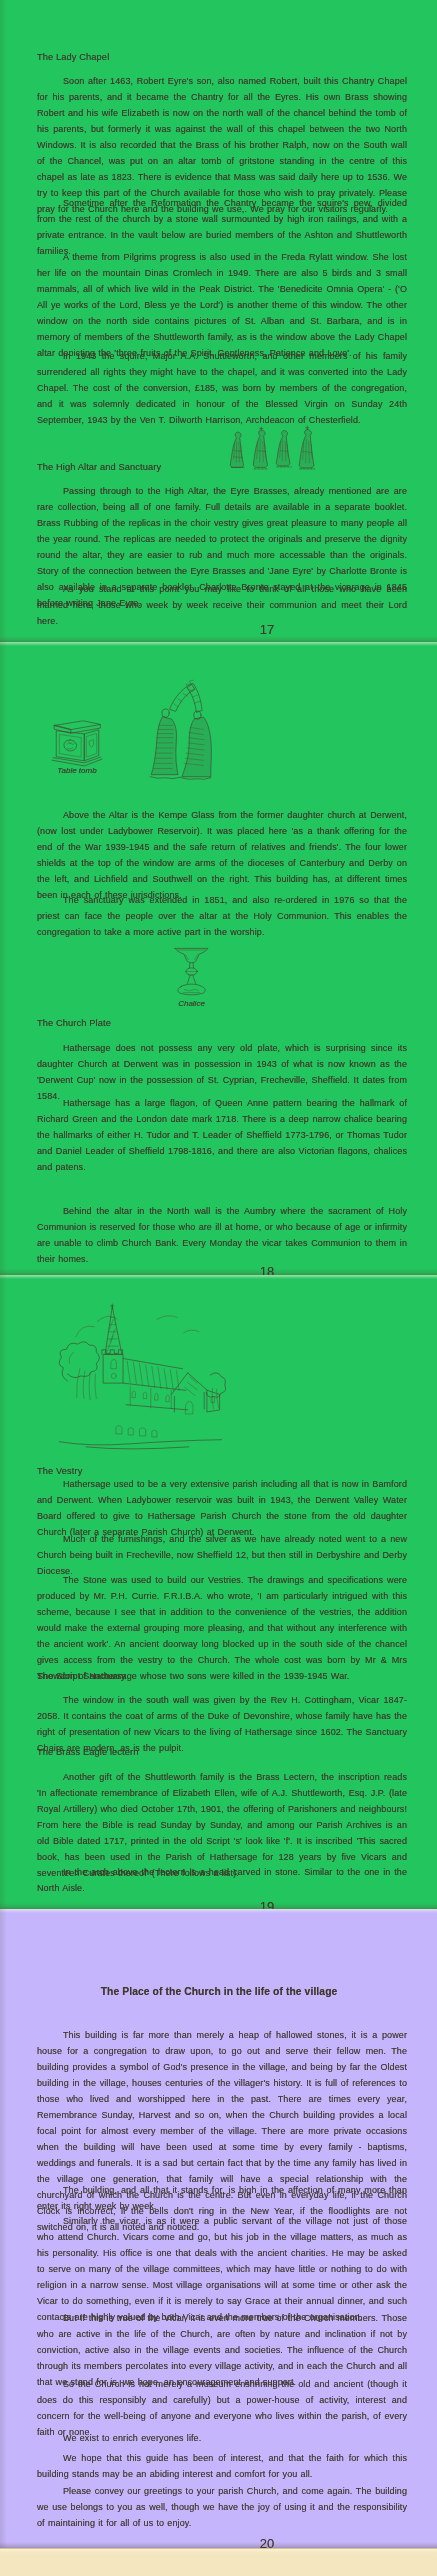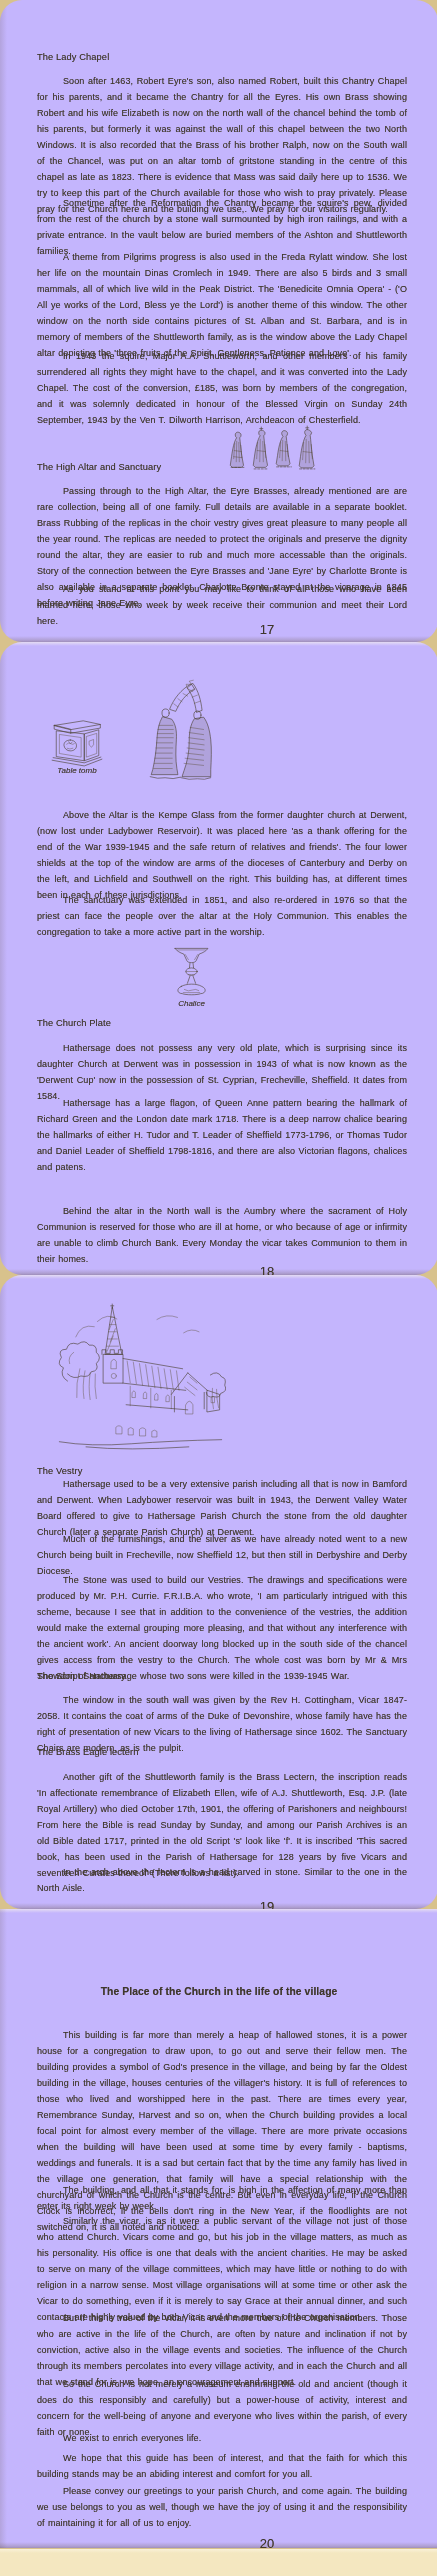--- a/index.html
+++ b/index.html
@@ -1,19 +1,19 @@
 <!DOCTYPE html>
 <html style="font-size:8.2px"><head>
 <meta charset="utf-8">
 <style>
   html,body{margin:0;padding:0;background:#d8c28c;}
   .stage{position:relative;width:438px;height:3060px;overflow:hidden;
          font-family:"Liberation Sans",sans-serif;color:#3f372c;}
   .page{position:absolute;left:0;width:438px;overflow:hidden;}
-  .pg-a{background:#c4b5fd;border-radius:22px;}
+  .pg-a{background:#22c55e;}
   .pg-b{background:#c4b5fd;}
   .pg-c{background:#f4e7c0;}
   .edge{position:absolute;left:0;top:0;bottom:0;width:7.2px;
         background:linear-gradient(to right,rgba(75,55,25,.14),rgba(75,55,25,0));}
   .fold-b{position:absolute;left:0;right:0;bottom:0;height:6.2px;
         background:linear-gradient(to bottom,rgba(92,72,40,0),rgba(92,72,40,.20) 70%,rgba(70,52,28,.30));}
   .fold-t{position:absolute;left:0;right:0;top:0;height:3.6px;
         background:linear-gradient(to bottom,rgba(255,250,235,.55),rgba(255,250,235,0));}
   .para{position:absolute;left:37px;width:370px;font-size:9px;line-height:16px;
         text-align:justify;text-indent:26px;letter-spacing:0.1px;word-spacing:0.6px;

